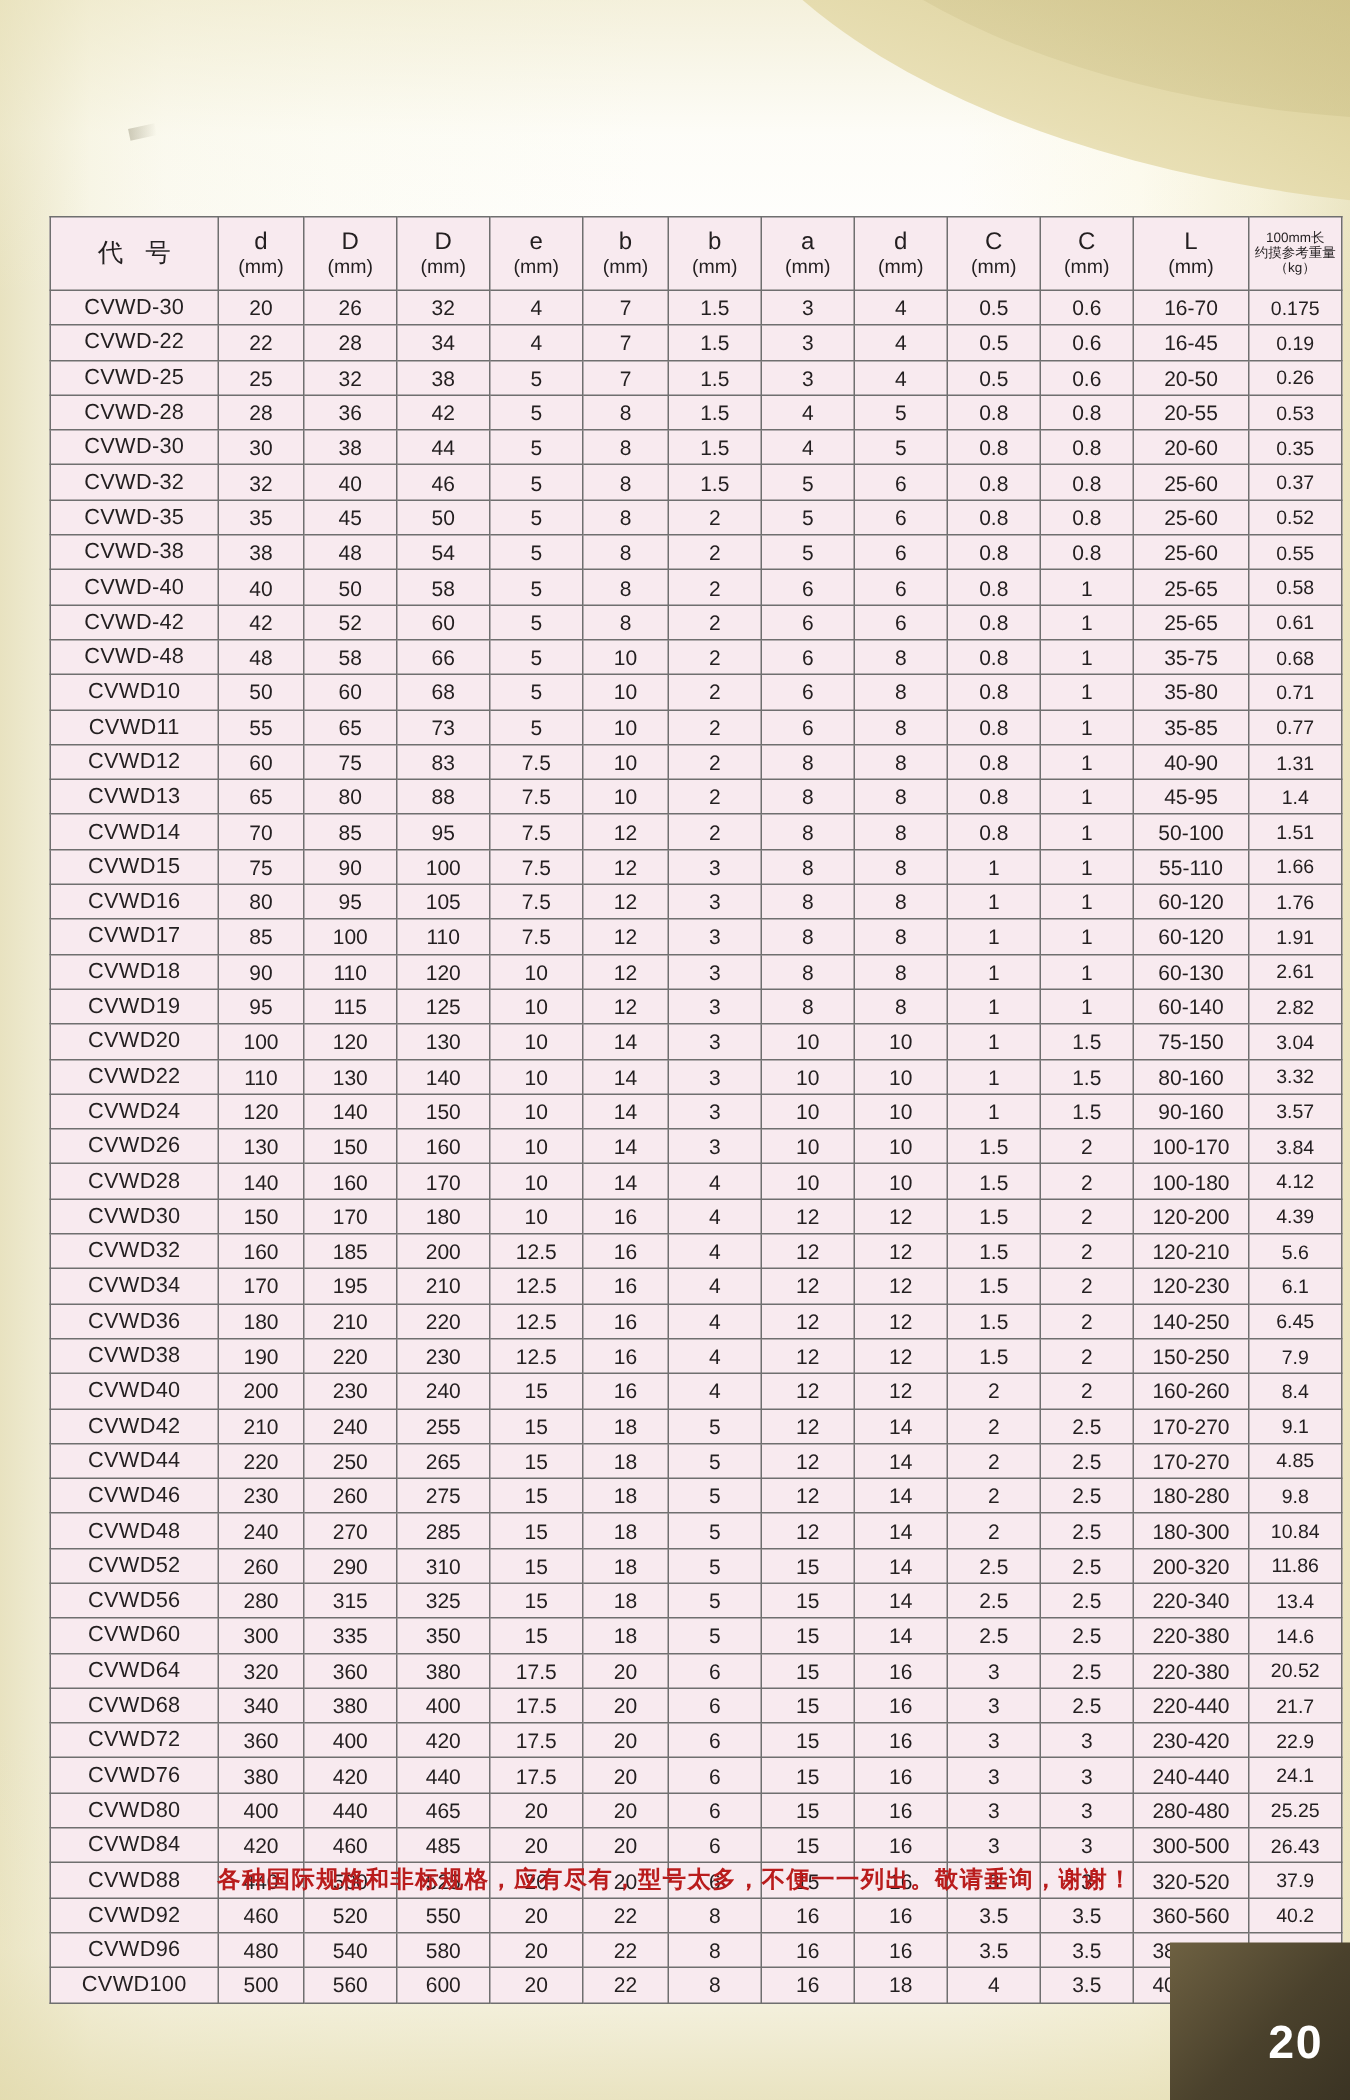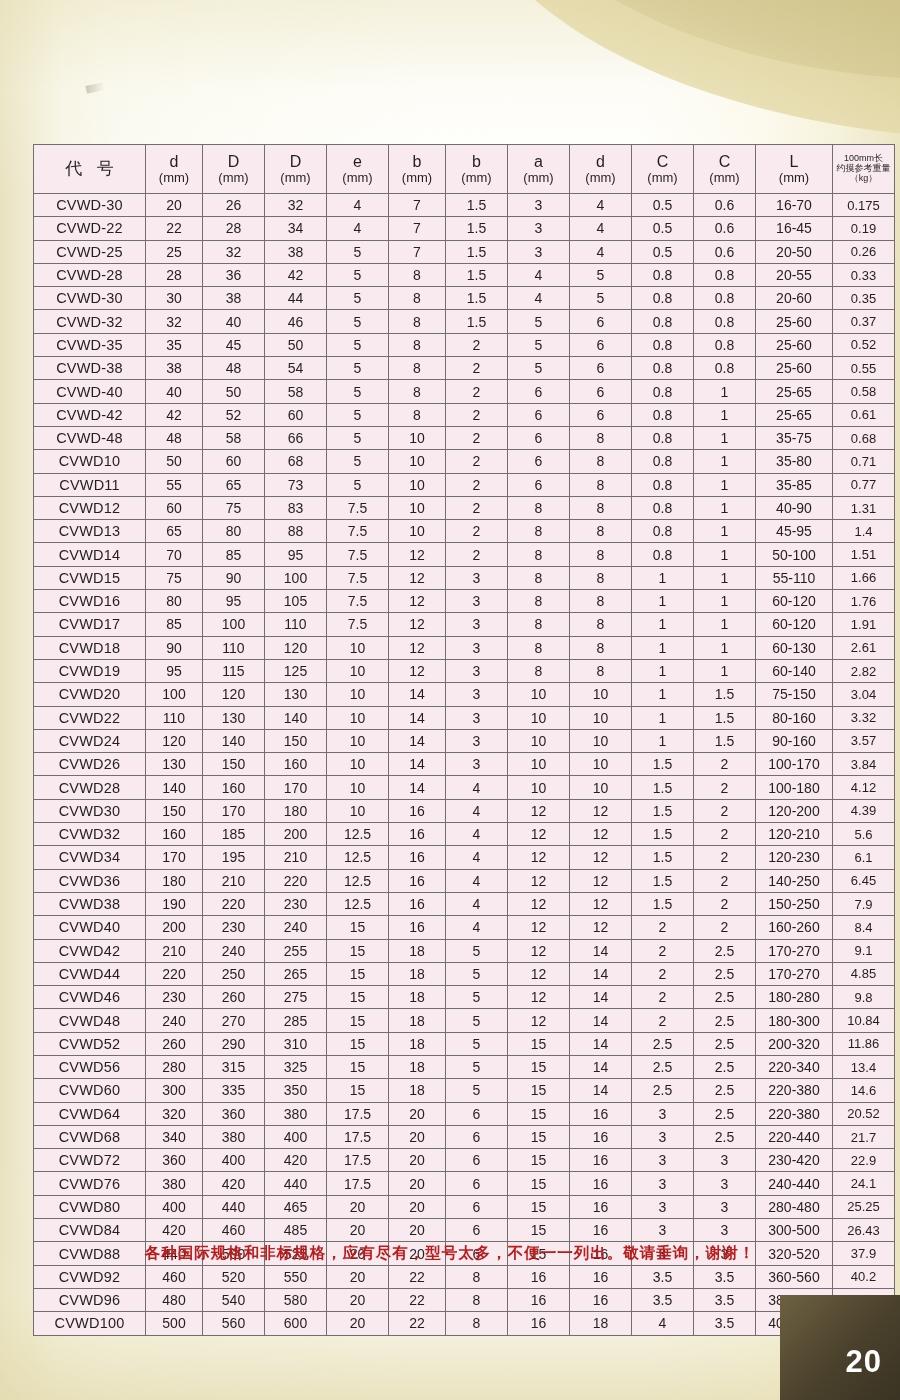--- a/index.html
+++ b/index.html
@@ -286,21 +286,21 @@
           <td>36</td>
           <td>42</td>
           <td>5</td>
           <td>8</td>
           <td>1.5</td>
           <td>4</td>
           <td>5</td>
           <td>0.8</td>
           <td>0.8</td>
           <td>20-55</td>
-          <td class="wt">0.33</td>
+          <td class="wt">0.53</td>
         </tr>
         <tr>
           <td class="code">CVWD-30</td>
           <td>30</td>
           <td>38</td>
           <td>44</td>
           <td>5</td>
           <td>8</td>
           <td>1.5</td>
           <td>4</td>

